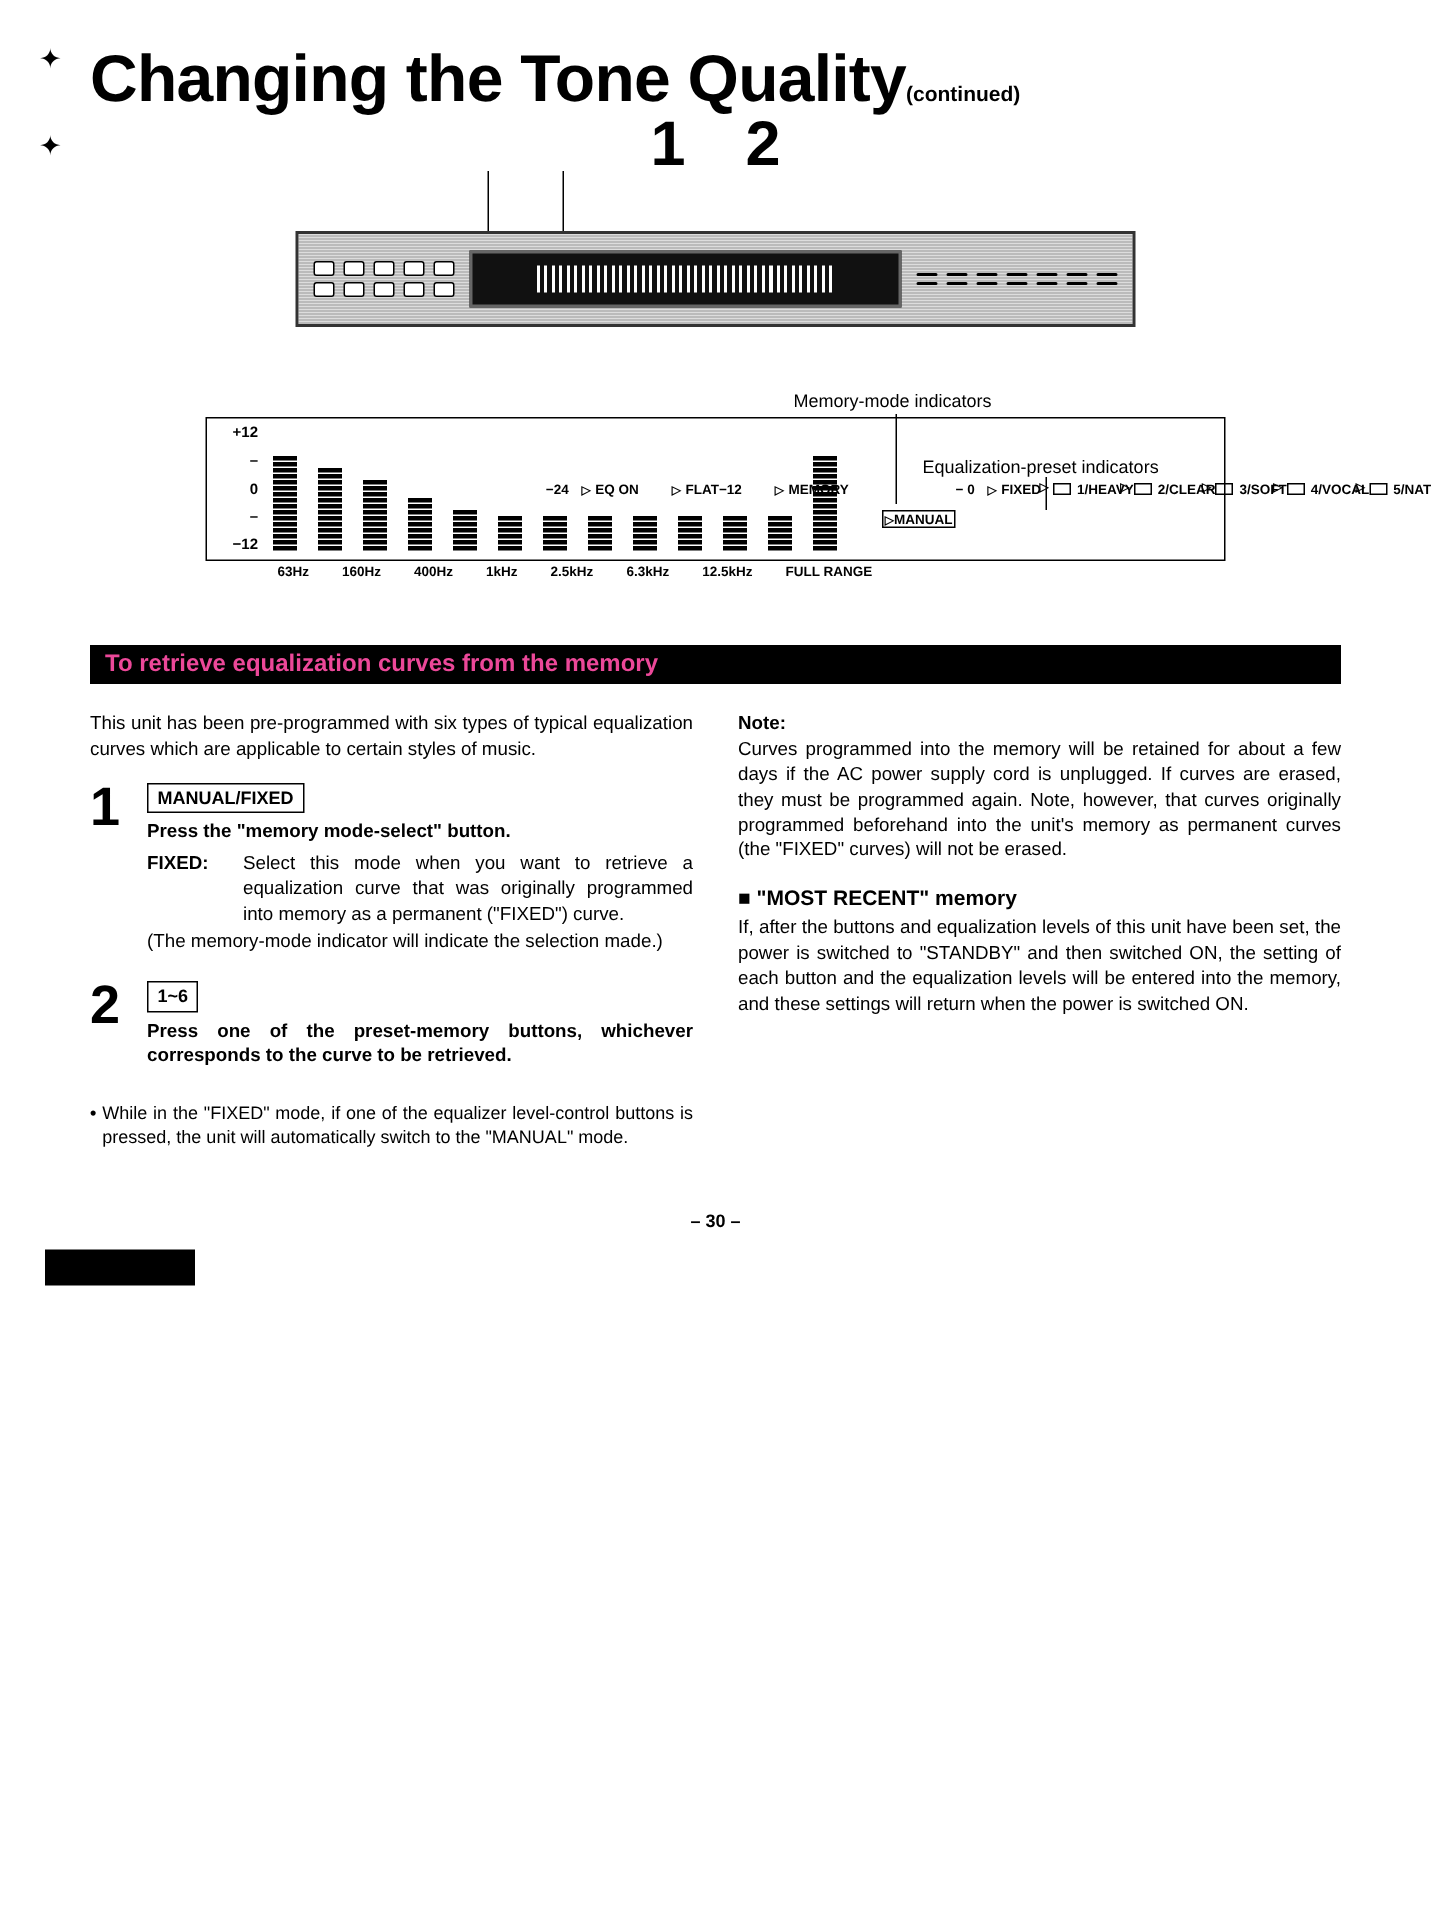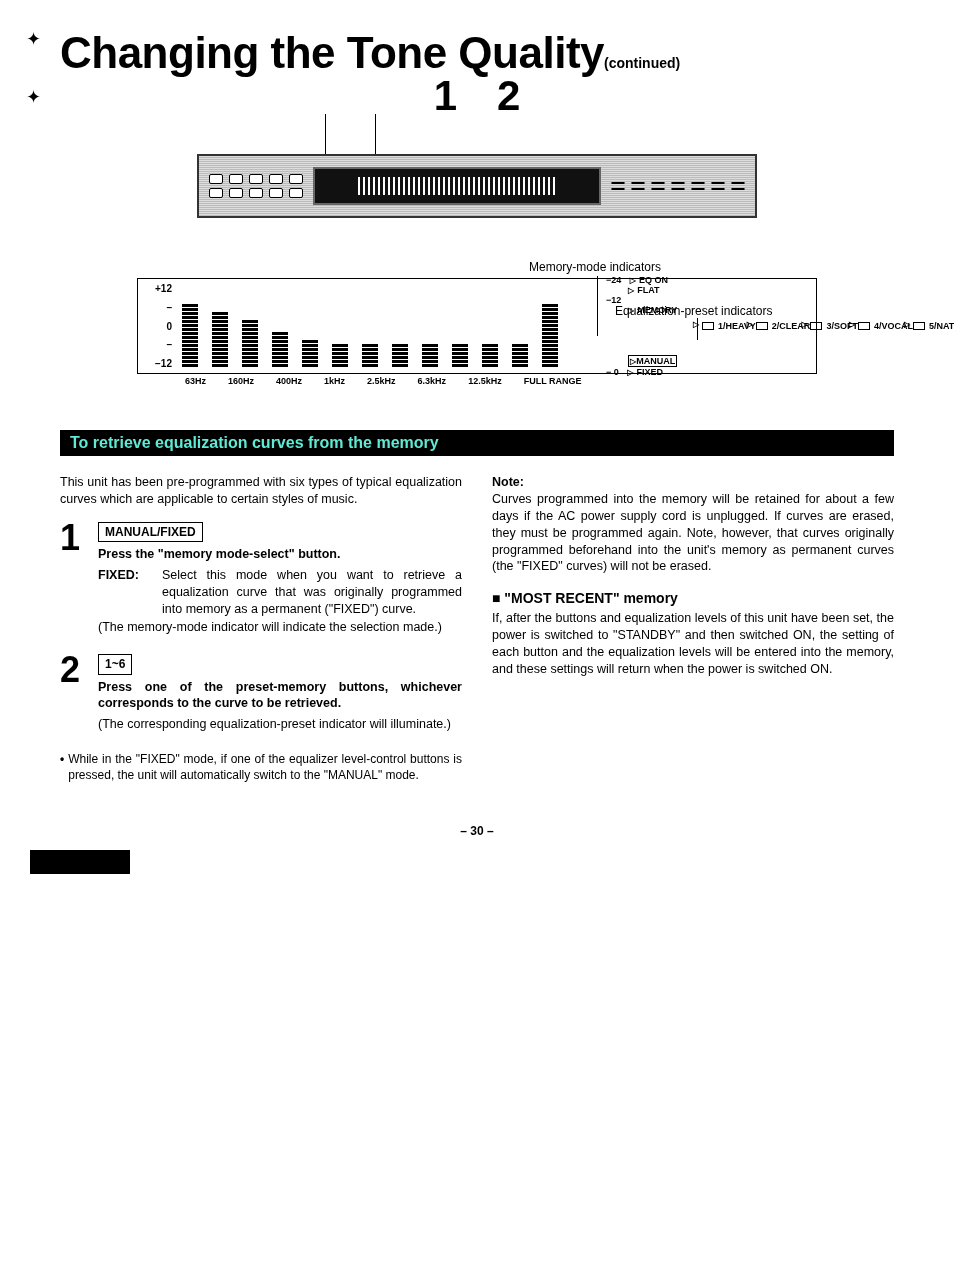--- a/index.html
+++ b/index.html
@@ -155,22 +155,22 @@
     height: 3px;
     background: #000;
   }
   .mode-col {
     position: absolute;
     right: 122px;
     top: 4px;
     bottom: 4px;
     width: 88px;
     display: flex;
-    flex-direction: column;
-    justify-content: center;
+    flex-direction: row;
+    justify-content: flex-end;
     font-size: 9px;
   }
   .mode-col .row { display:flex; align-items:center; gap:3px; white-space: nowrap;}
   .tri { font-size: 8px;}
   .preset-col {
     position: absolute;
     right: 4px;
     top: 4px;
     bottom: 4px;
     width: 110px;
@@ -187,21 +187,21 @@
     gap: 22px;
     font-size: 9px;
     font-weight:700;
     padding-left: 48px;
     margin-top: 2px;
   }
   
   .section-bar {
     margin-top: 44px;
     background:#000;
-    color:#5eead4;
+    color:#ec4899;
     font-weight:700;
     font-size: 16px;
     padding: 4px 10px;
   }
   
   .cols {
     display:flex;
     gap: 30px;
     margin-top: 18px;
     font-size: 12.5px;
@@ -556,21 +556,20 @@
           </div>
           <div class="justify">(The memory-mode indicator will indicate the selection made.)</div>
         </div>
       </div>
 
       <div class="step">
         <div class="step-num">2</div>
         <div class="step-body">
           <span class="box-label">1~6</span>
           <div class="step-title justify">Press one of the preset-memory buttons, whichever corresponds to the curve to be retrieved.</div>
-          <div class="justify">(The corresponding equalization-preset indicator will illuminate.)</div>
         </div>
       </div>
 
       <div class="bullet-note">
         <span class="dot">•</span>
         <span class="justify">While in the "FIXED" mode, if one of the equalizer level-control buttons is pressed, the unit will automatically switch to the "MANUAL" mode.</span>
       </div>
     </div>
 
     <div class="col">

